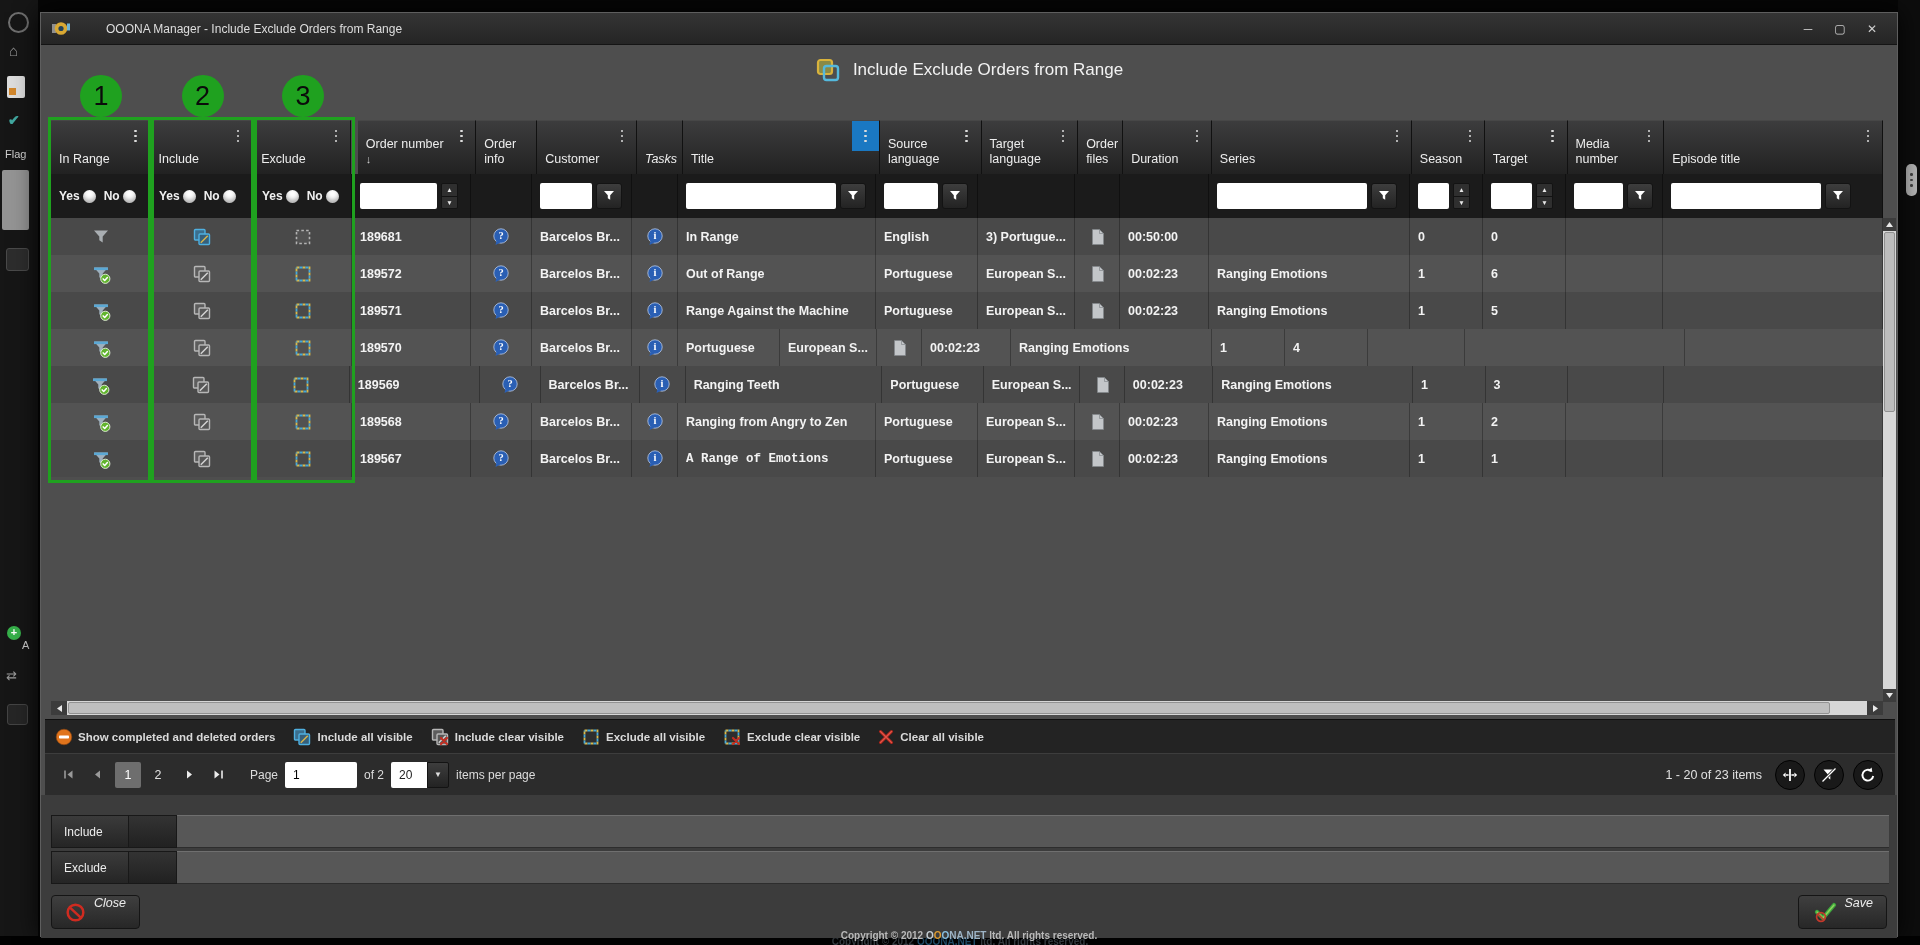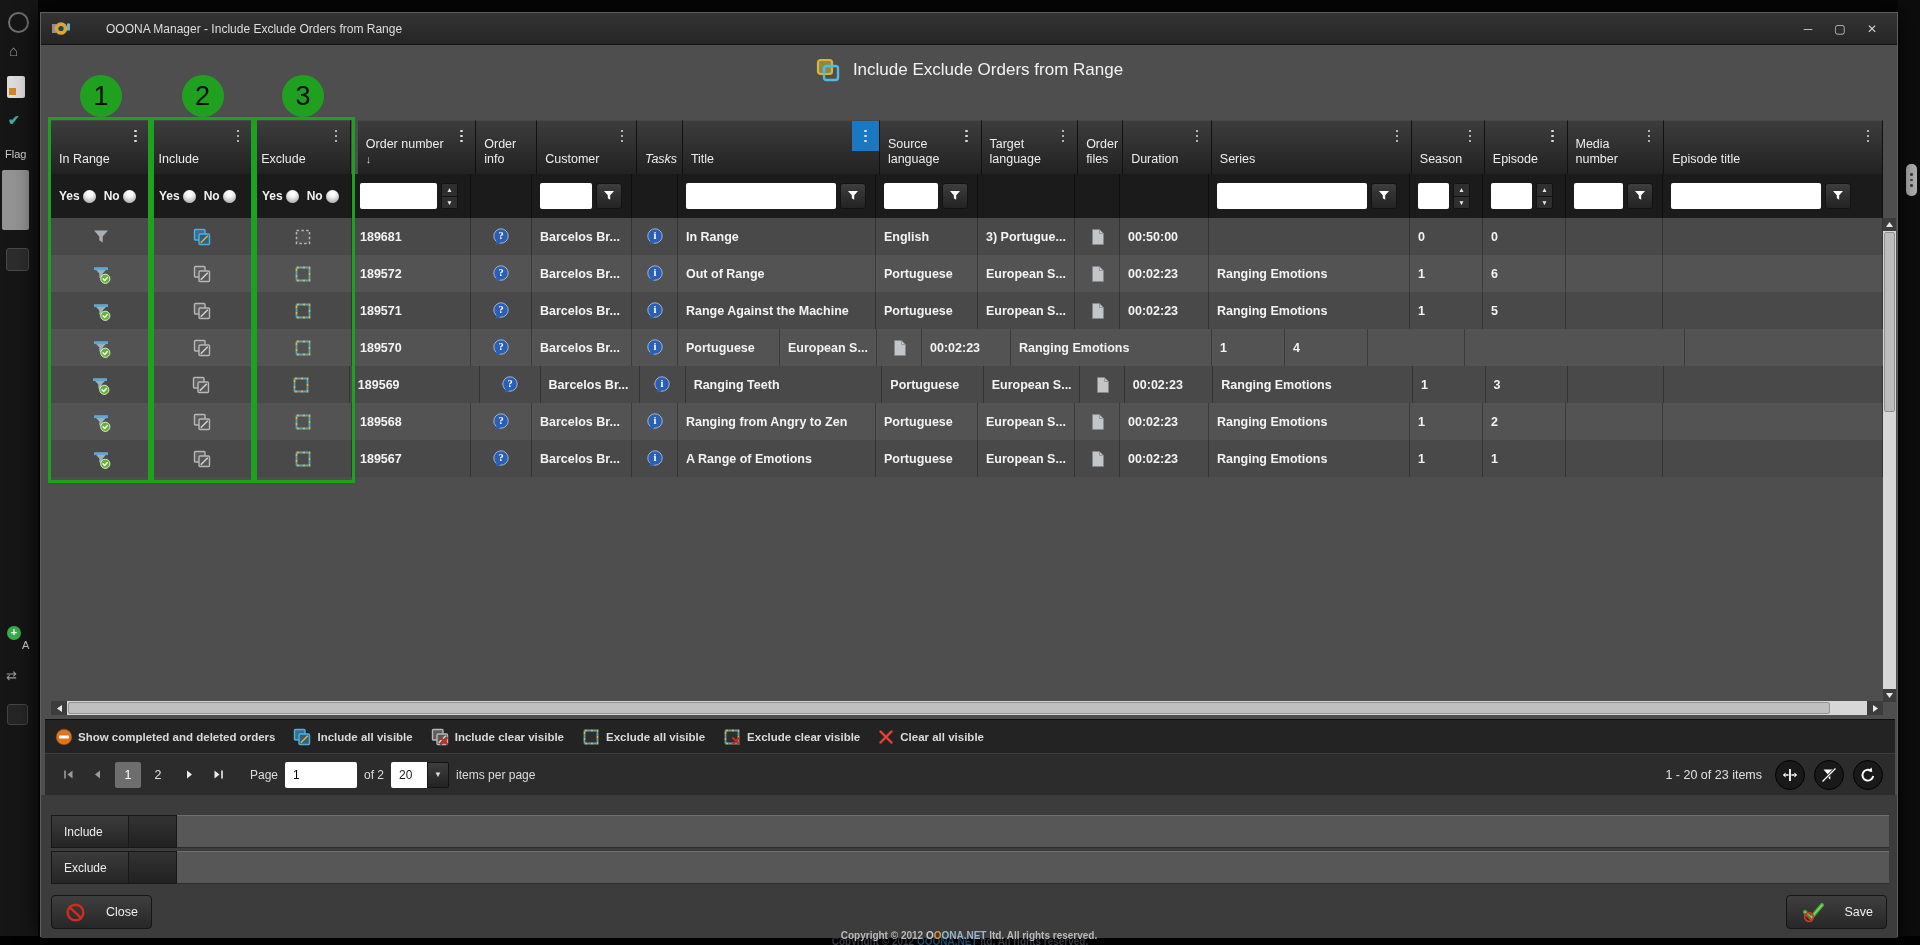--- a/index.html
+++ b/index.html
@@ -99,22 +99,22 @@
   .cbtn{width:30px;height:30px;border-radius:50%;background:#191919;border:1px solid #020202;
         display:flex;align-items:center;justify-content:center;box-sizing:border-box;}
   
   .lower{position:absolute;left:0;top:782px;width:100%;height:143px;background:#3c3c3c;}
   .sumrow{position:absolute;left:10px;width:1838px;height:33px;display:flex;}
   .sumlbl{width:78px;background:linear-gradient(#3b3b3b,#252525);border:1px solid #181818;display:flex;
           align-items:center;padding-left:12px;color:#ededed;font-size:12px;box-sizing:border-box;}
   .summini{width:48px;background:linear-gradient(#333,#212121);border:1px solid #181818;border-left:none;box-sizing:border-box;}
   .sumfield{flex:1;background:#575757;border-top:1px solid #6f6f6f;border-bottom:1px solid #2d2d2d;}
   .btn{position:absolute;height:34px;border-radius:4px;background:linear-gradient(#3f3f3f,#272727);
-       border:1px solid #151515;display:flex;align-items:center;gap:20px;padding:0 13px;color:#ededed;
-       font-size:12.5px;box-sizing:border-box;}
+       border:1px solid #151515;display:flex;gap:8px;padding:0 13px;color:#ededed;
+       font-size:12.5px;box-sizing:border-box;font-style:italic;}
   .copy{position:absolute;left:0;top:135px;width:100%;text-align:center;font-size:10px;font-weight:700;color:#b9b9b9;}
 </style>
 </head>
 <body>
 
 <div class="screen">
 
   <div class="rail">
     <span class="ritem avatar"></span>
     <span class="ritem home">⌂</span>
@@ -265,21 +265,21 @@
           </div>
           <div class="hcell" style="width: 73px;">
             <span class="hl">Season</span>
             <span class="dots">
               <i></i>
               <i></i>
               <i></i>
             </span>
           </div>
           <div class="hcell" style="width: 83px;">
-            <span class="hl">Episode</span>
+            <span class="hl">Target</span>
             <span class="dots">
               <i></i>
               <i></i>
               <i></i>
             </span>
           </div>
           <div class="hcell" style="width: 97px;">
             <span class="hl">Media number</span>
             <span class="dots">
               <i></i>
@@ -829,21 +829,21 @@
             <div class="dcell" style="width: 100px;">Barcelos Br...</div>
             <div class="dcell ic" style="width: 46px;">
               <span class="icwrap">
                 <svg width="18" height="18" viewBox="0 0 18 18" xmlns="http://www.w3.org/2000/svg">
                   <circle cx="9" cy="8" r="7.2" fill="#2a5fb4" stroke="#b9c9e4" stroke-width="0.8"></circle>
                   <path d="M4.5 12.5L3.5 17l5-2.6z" fill="#2a5fb4"></path>
                   <text x="9" y="11.4" font-family="Liberation Serif,serif" font-size="10.5" font-weight="bold" fill="#fff" text-anchor="middle">i</text>
                 </svg>
               </span>
             </div>
-            <div class="dcell" style="width: 198px;">A Range of Emotions</div>
+            <div class="dcell" style="width: 198px; font-family: Liberation Mono, monospace;">A Range of Emotions</div>
             <div class="dcell" style="width: 102px;">Portuguese</div>
             <div class="dcell" style="width: 97px;">European S...</div>
             <div class="dcell ic" style="width: 45px;">
               <span class="icwrap">
                 <svg width="18" height="18" viewBox="0 0 18 18" xmlns="http://www.w3.org/2000/svg">
                   <path d="M4.5 1.5h7l4 4v11h-11z" fill="#c3c6c9" stroke="#83878b" stroke-width="0.7"></path>
                   <path d="M11.5 1.5v4h4" fill="none" stroke="#83878b" stroke-width="0.7"></path>
                 </svg>
               </span>
             </div>

